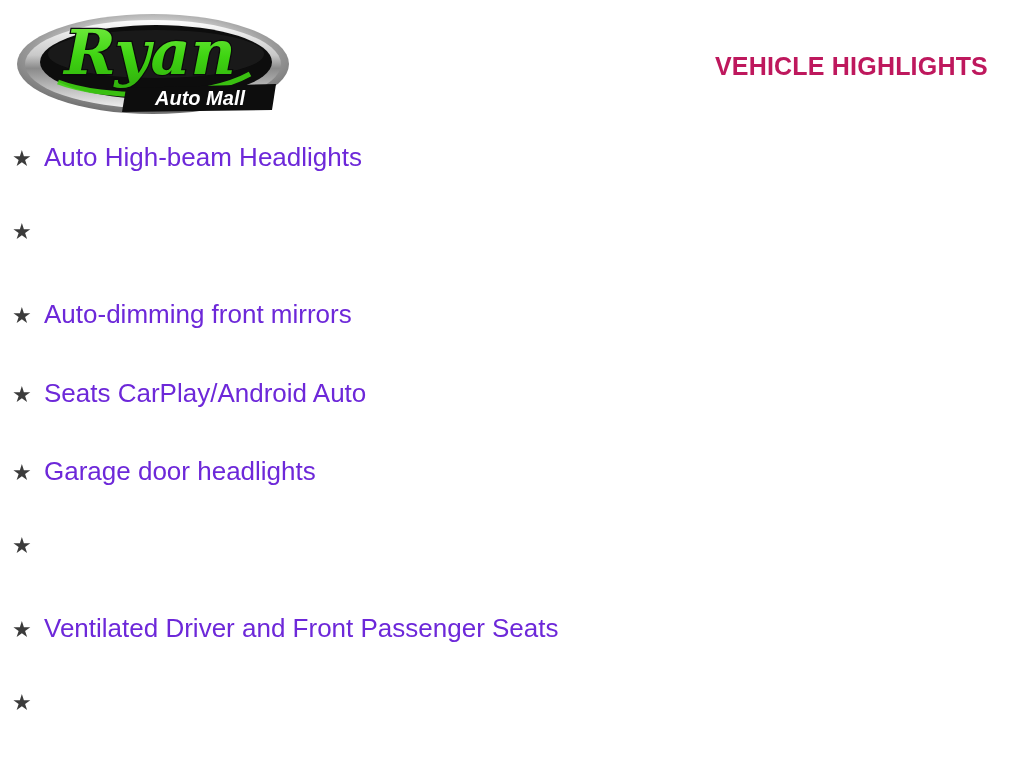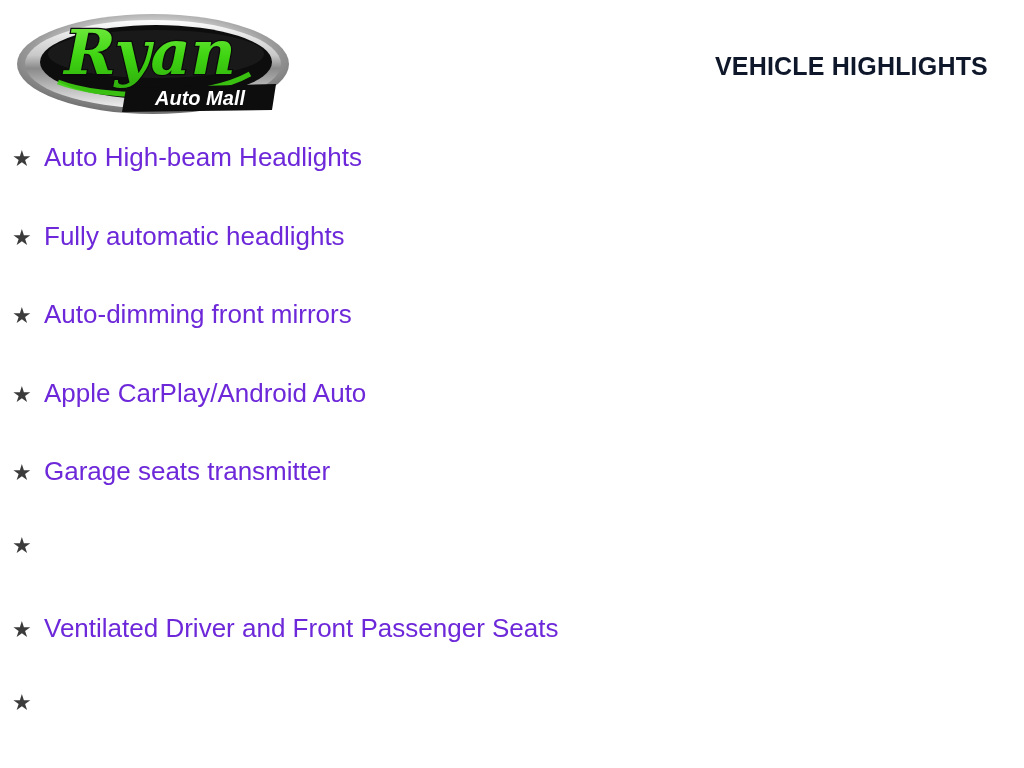--- a/index.html
+++ b/index.html
@@ -40,21 +40,21 @@
   .logo svg {
     display: block;
   }
 
   .header-title {
     position: absolute;
     right: 36px;
     top: 52px;
     font-size: 25px;
     font-weight: bold;
-    color: #0f172a;
+    color: #be185d;
     letter-spacing: 0.2px;
     white-space: nowrap;
   }
 
   
   .highlights {
     position: absolute;
     top: 142px;
     left: 0;
     width: 1024px;
@@ -139,36 +139,35 @@
 
   <ul class="highlights">
 
     <li class="highlight-item">
       <span class="bullet-star">★</span>
       <span class="highlight-label">Auto High-beam Headlights</span>
     </li>
 
     <li class="highlight-item">
       <span class="bullet-star">★</span>
-      <span class="highlight-label">Fully automatic headlights</span>
     </li>
 
     <li class="highlight-item">
       <span class="bullet-star">★</span>
       <span class="highlight-label">Auto-dimming front mirrors</span>
     </li>
 
     <li class="highlight-item">
       <span class="bullet-star">★</span>
-      <span class="highlight-label">Apple CarPlay/Android Auto</span>
+      <span class="highlight-label">Seats CarPlay/Android Auto</span>
     </li>
 
     <li class="highlight-item">
       <span class="bullet-star">★</span>
-      <span class="highlight-label">Garage seats transmitter</span>
+      <span class="highlight-label">Garage door headlights</span>
     </li>
 
     <li class="highlight-item">
       <span class="bullet-star">★</span>
     </li>
 
     <li class="highlight-item">
       <span class="bullet-star">★</span>
       <span class="highlight-label">Ventilated Driver and Front Passenger Seats</span>
     </li>

